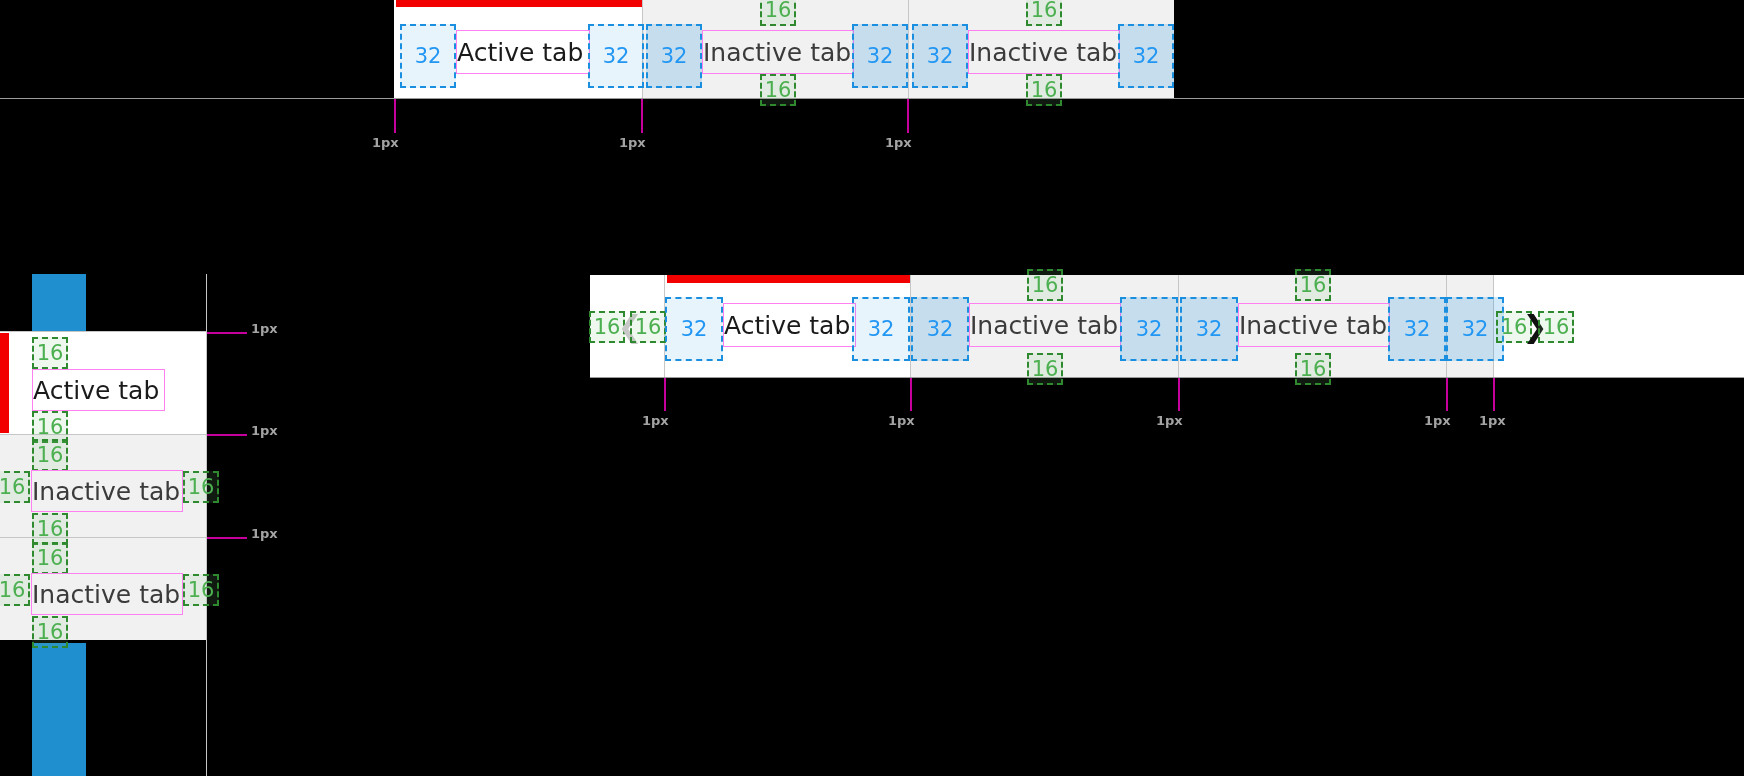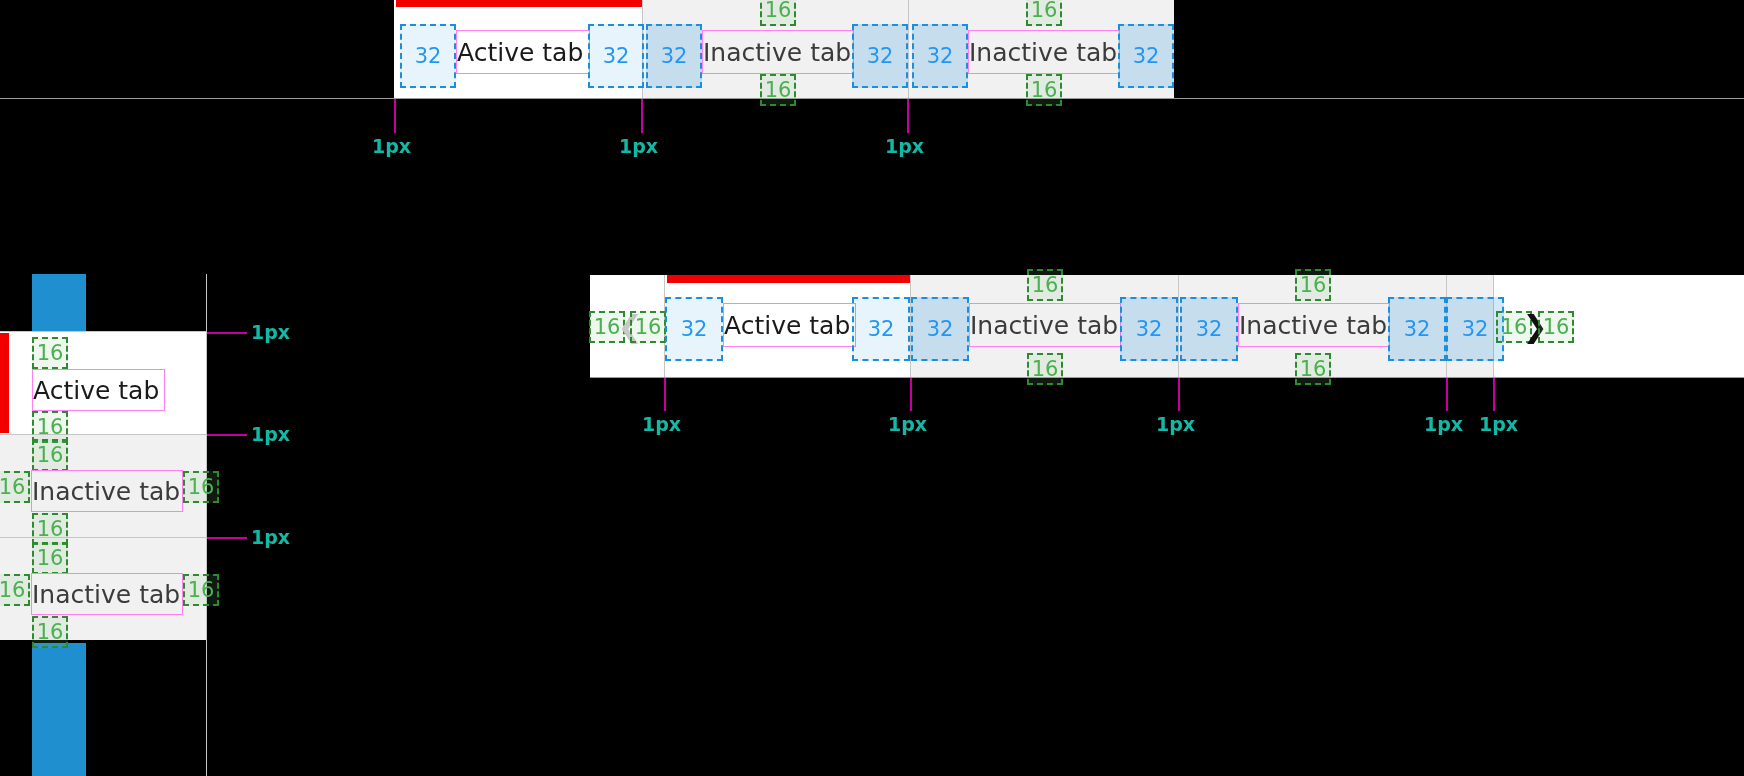--- a/index.html
+++ b/index.html
@@ -38,21 +38,21 @@
     position:absolute;box-sizing:border-box;
     border:2px dashed #2f8a2f;
     background:rgba(120,200,120,0.13);
     display:flex;align-items:center;justify-content:center;
     color:#4caf50;font-size:21px;line-height:1;
   }
 
   
   .callout{position:absolute;display:flex;align-items:center;}
   .callout .tick{position:absolute;background:#c6009c;}
-  .callout .cap{position:absolute;color:#14b8a6;font-size:19px;font-weight:bold;white-space:nowrap;}
+  .callout .cap{position:absolute;color:#a3a3a3;font-size:13px;font-weight:bold;white-space:nowrap;}
 
   
   .chev{position:absolute;display:flex;align-items:center;justify-content:center;
         font-size:30px;line-height:1;font-weight:bold;}
   .chev.disabled{color:#c8c8c8;}
   .chev.enabled{color:#111;}
 
   
   .blue-block{position:absolute;background:#1f8fd0;}
 

